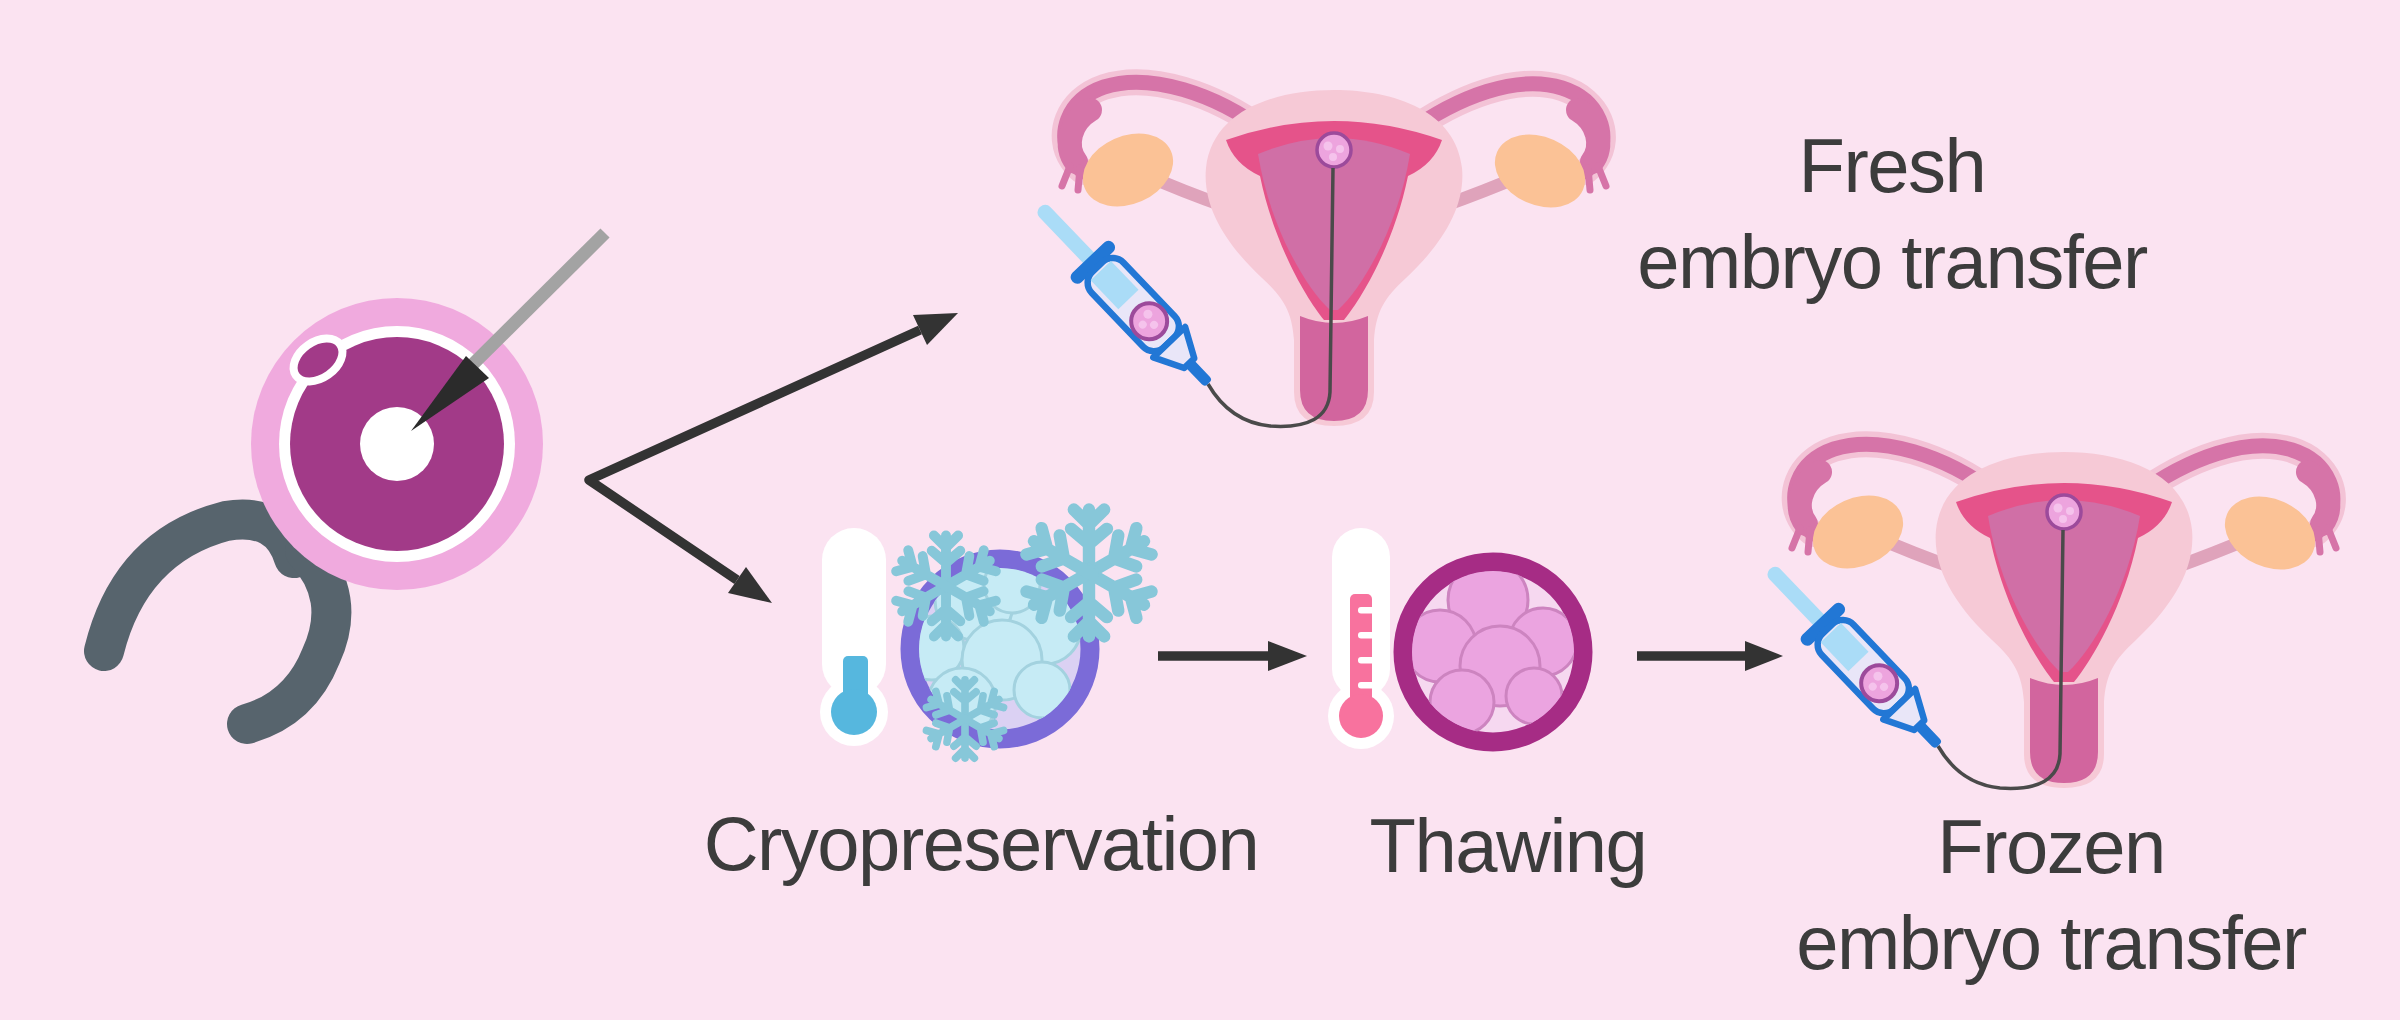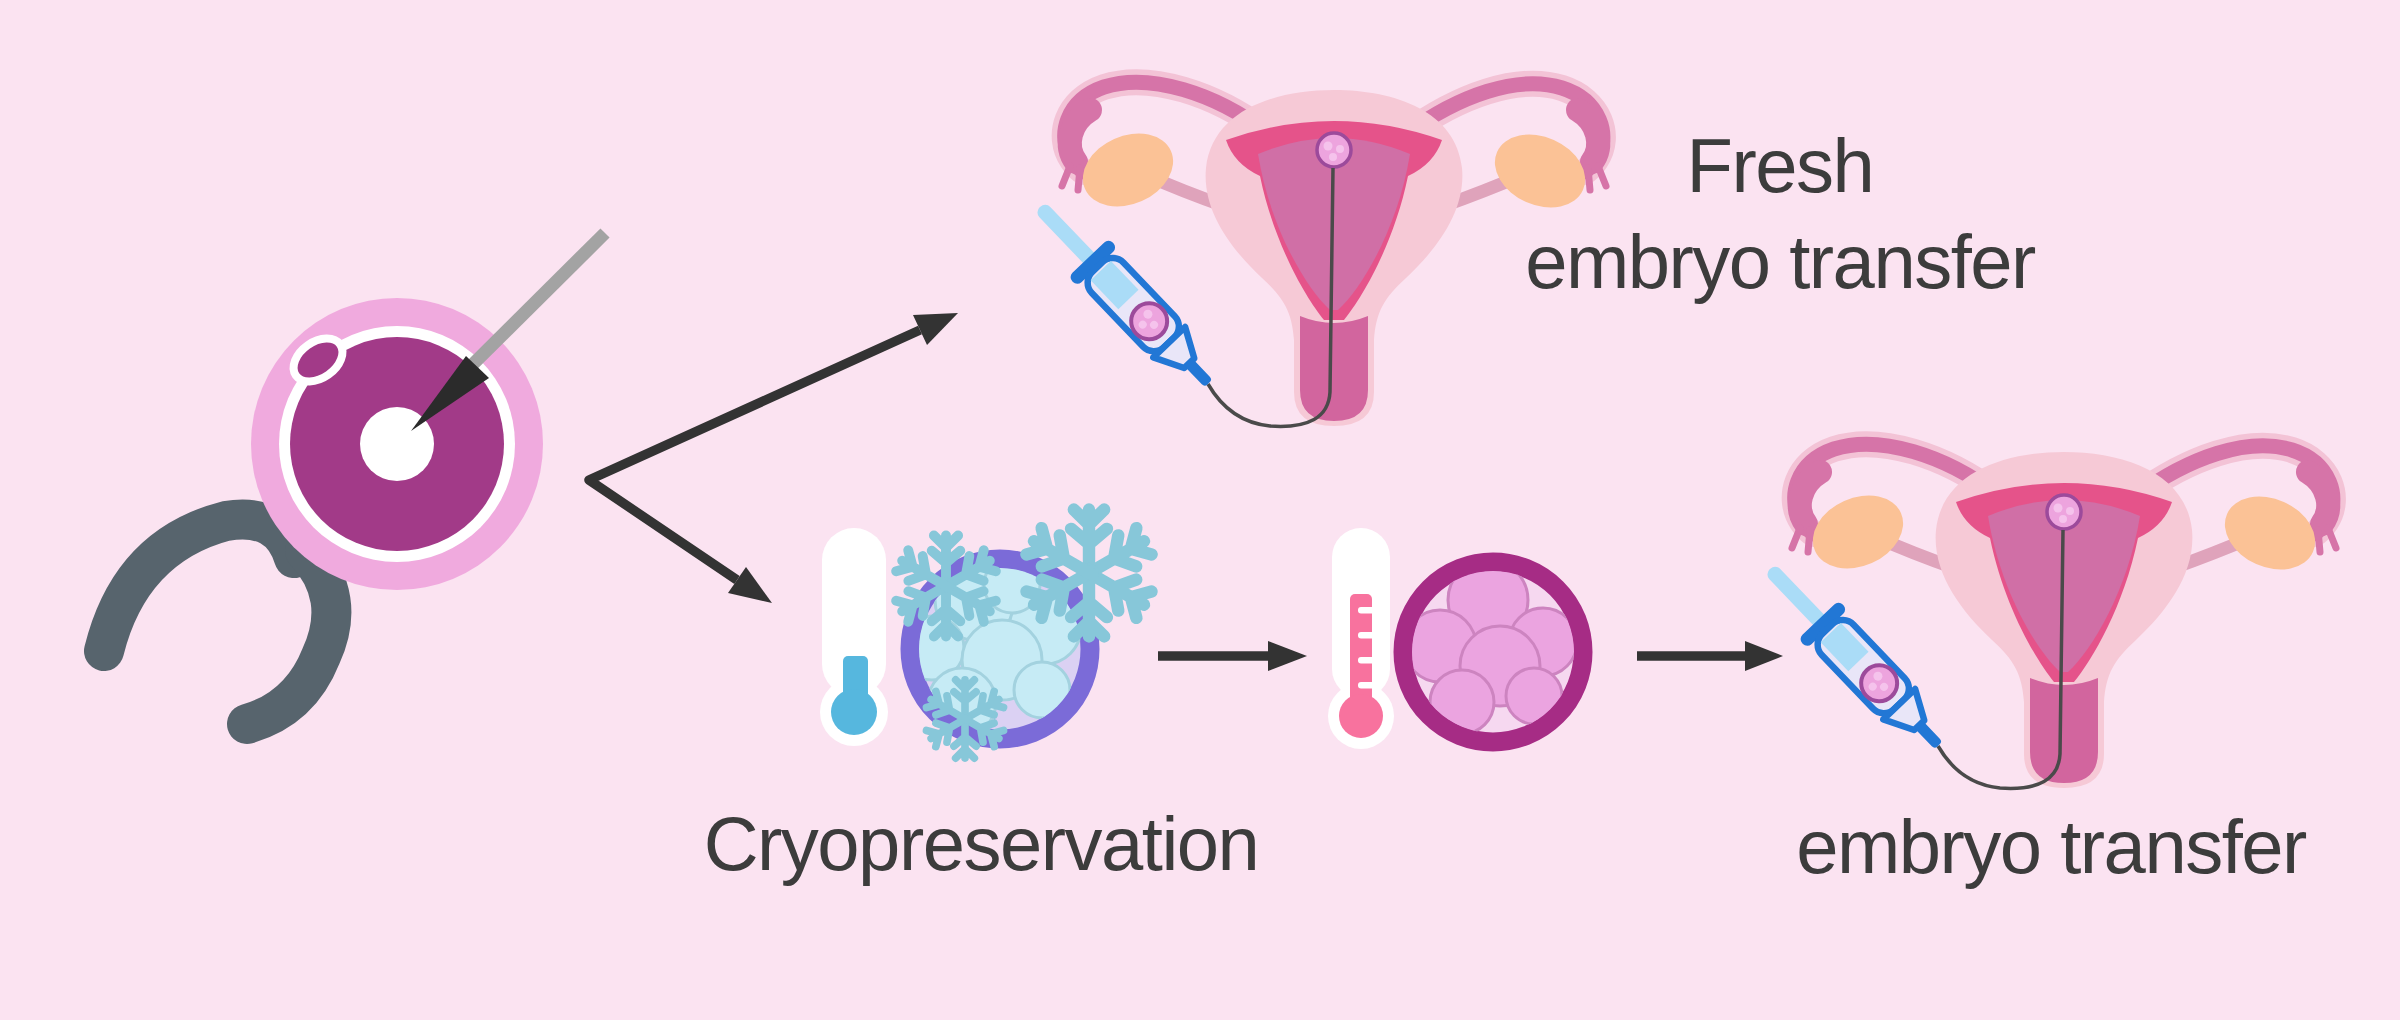--- a/index.html
+++ b/index.html
@@ -182,23 +182,25 @@
     <polygon class="arrow-head" points="1783,656 1745,641 1745,671"></polygon>
   </g>
 
   <use href="#uterus-unit"></use>
   <use href="#uterus-unit" transform="translate(730,362)"></use>
 </svg>
 
 
 <div class="lbl" style="left:981px;top:796px;text-align:right;">Cryopreservation</div>
 
-
-<div class="lbl" style="left:1780px;top:118px;">
+<div class="lbl" style="left:1508px;top:798px;">Thawing</div>
+
+<div class="lbl" style="left:1892px;top:118px;">
   <div>Fresh</div>
   <div>embryo transfer</div>
 </div>
 
 <div class="lbl" style="left:2051px;top:799px;">
+  <div>Frozen</div>
   <div>embryo transfer</div>
 </div>
 
 </div>
 
 </body></html>

